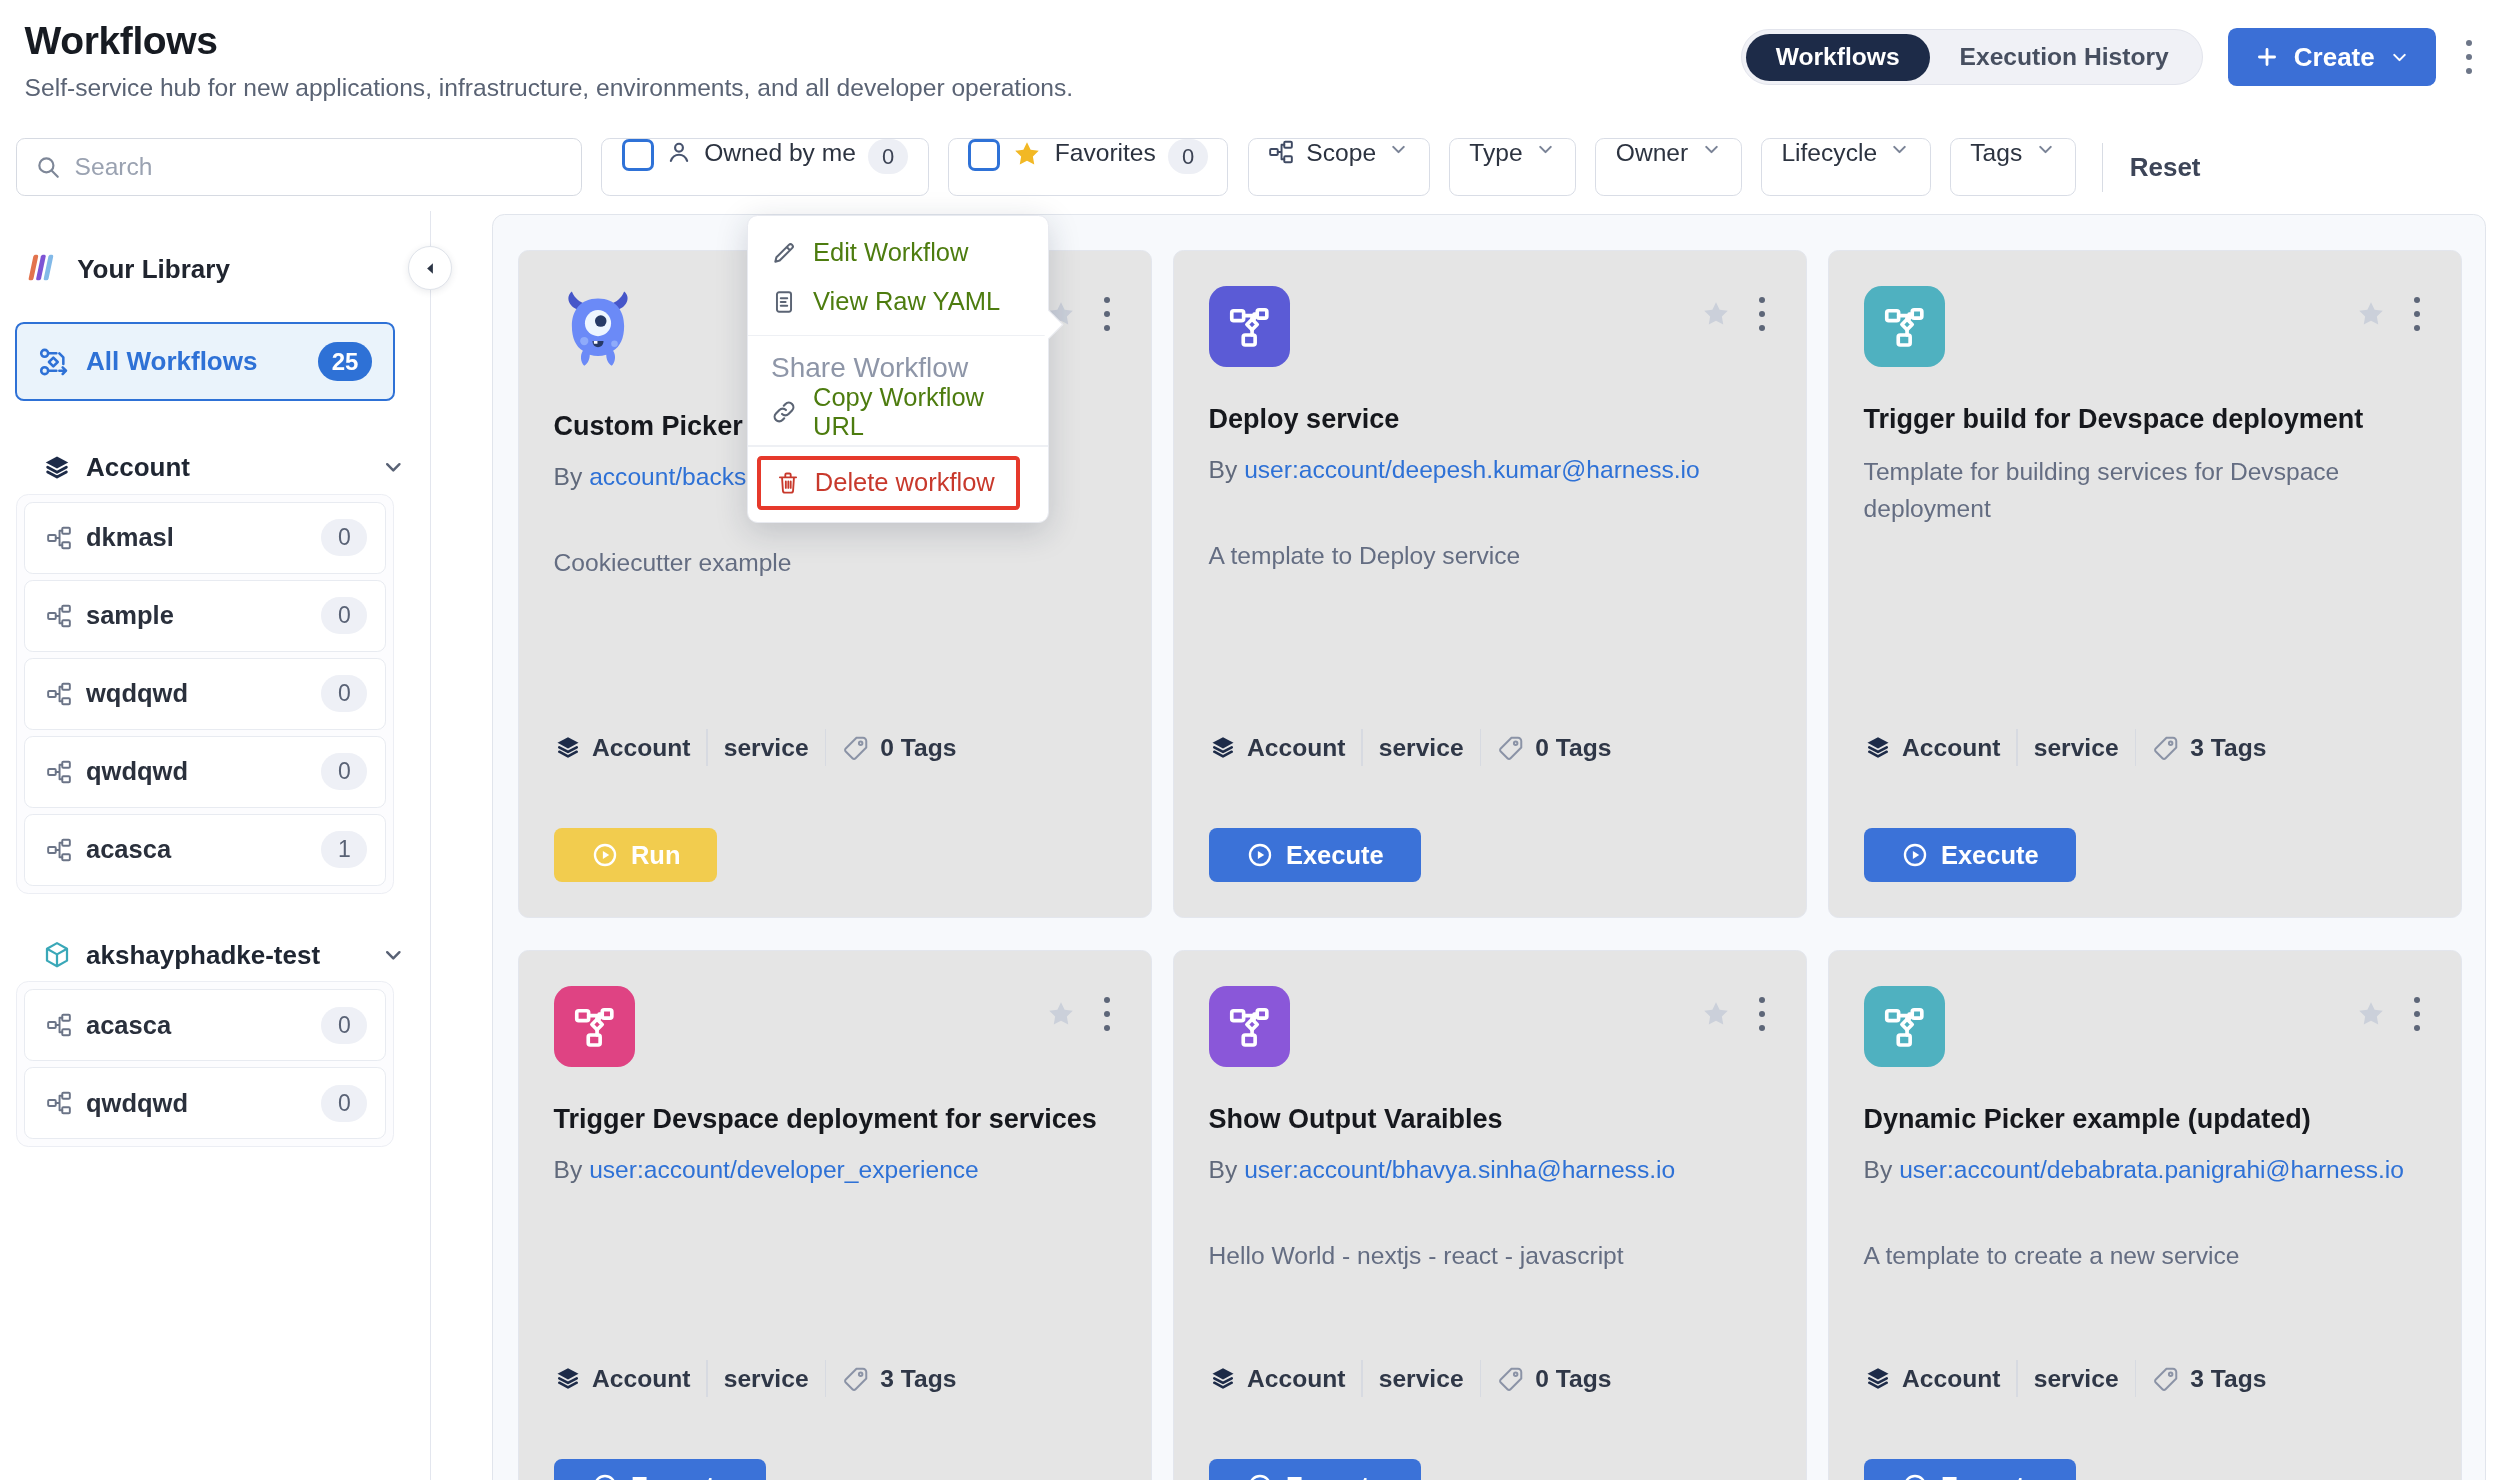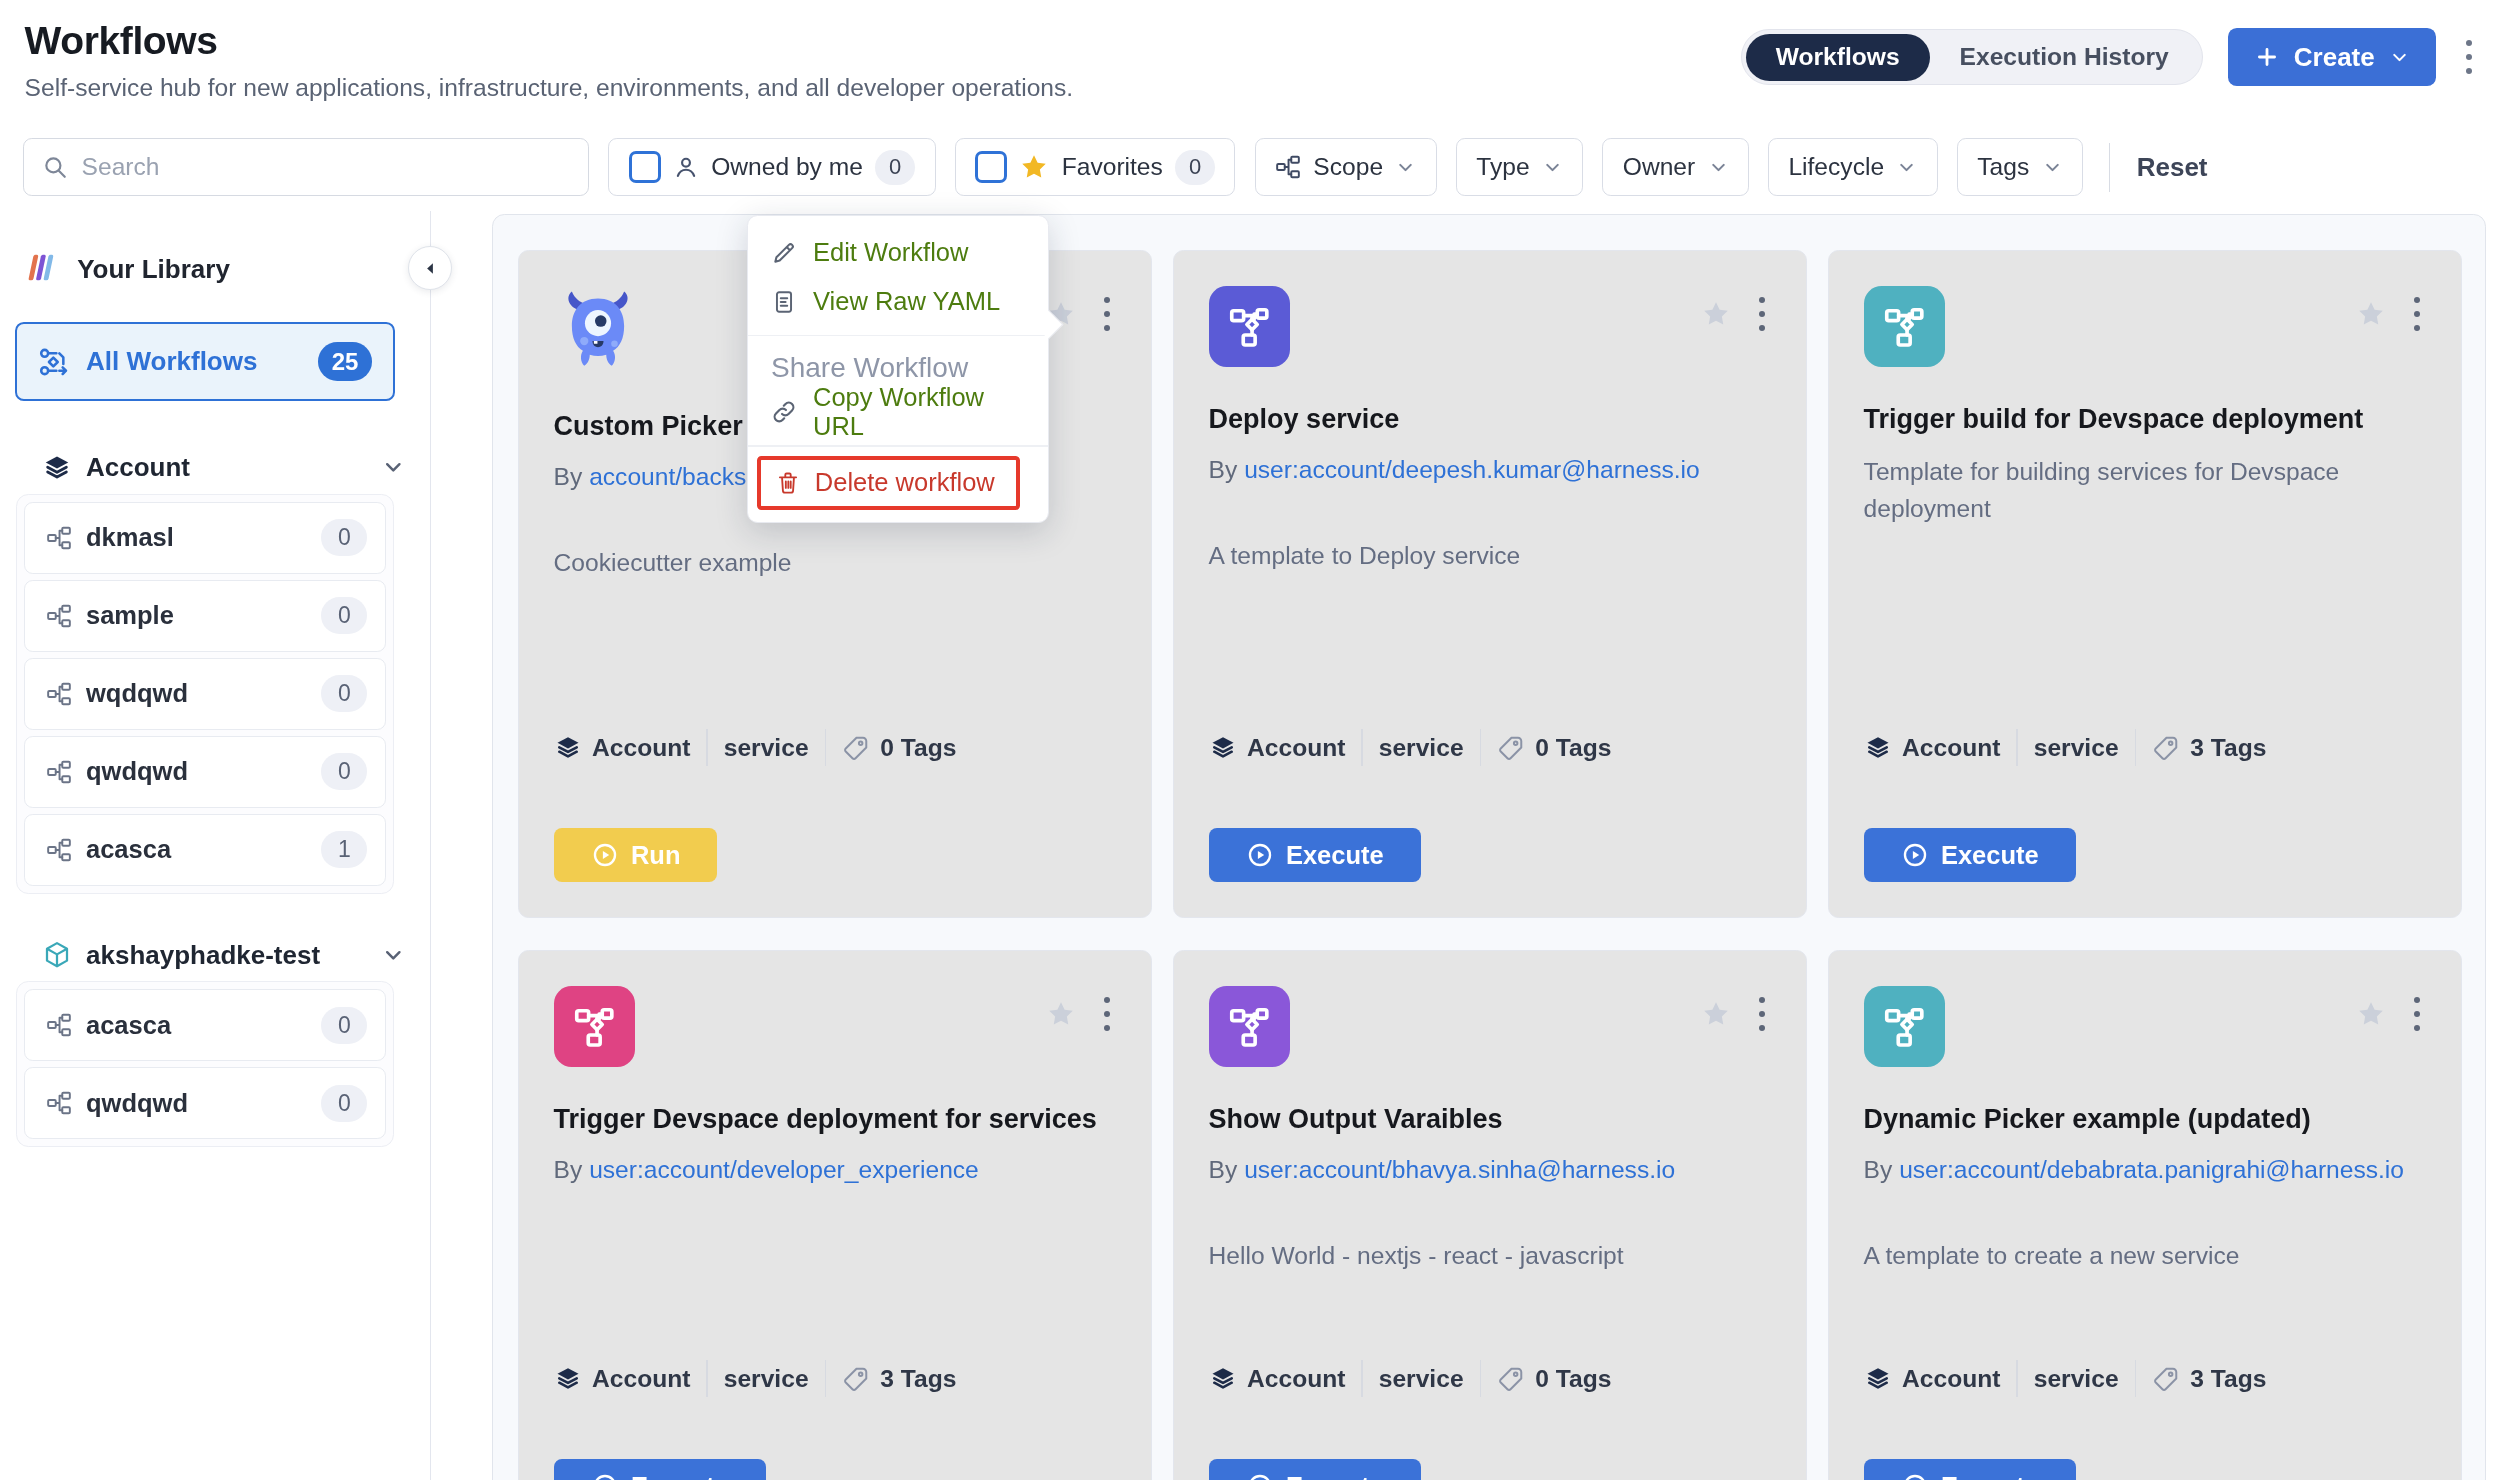--- a/index.html
+++ b/index.html
@@ -19,30 +19,30 @@
     font-size:24.6px; font-weight:700; color:#474f60; cursor:pointer; white-space:nowrap; }
   .toggle-pill.active { background:#1d2b48; color:#ffffff; }
   .create-btn { height:58px; display:flex; align-items:center; gap:14px; padding:0 26px;
     background:#3b6fd6; border:none; border-radius:8.8px; color:#fff; font-size:26px; font-weight:700; cursor:pointer; }
   .create-btn .ic { width:26px; height:26px; color:#fff; }
   .create-btn .ic.sm { width:21px; height:21px; }
   .kebab { display:flex; flex-direction:column; align-items:center; gap:8px; cursor:pointer; padding:5.3px; }
   .kebab i { width:6.1px; height:6.1px; border-radius:50%; background:#6d7688; }
 
   
-  .filterbar { position:absolute; top:137px; left:23px; right:24.6px; height:60px;
+  .filterbar { position:absolute; top:137px; left:16px; right:24.6px; height:60px;
     display:flex; align-items:center; gap:19.3px; }
   .search-box { width:566px; height:58px; border:1.3px solid #d6dae2; border-radius:8.8px; background:#fff;
     display:flex; align-items:center; gap:14px; padding:0 17.6px; }
   .search-box .ic { width:26px; height:26px; color:#7e8798; flex:none; }
   .search-box input { border:none; outline:none; flex:1; font-size:24.6px; color:#2c3340;
     font-family:inherit; background:transparent; }
   .search-box input::placeholder { color:#9aa2b1; }
   .chip { height:58px; background:#fff; border:1.3px solid #d9dde6; border-radius:8.8px;
-    display:flex; align-items:center; gap:12.3px; padding:0 19.3px; font-size:24.6px; color:#2c3340; cursor:pointer; white-space:nowrap; }
+    display:flex; align-items:flex-start; gap:12.3px; padding:0 19.3px; font-size:24.6px; color:#2c3340; cursor:pointer; white-space:nowrap; }
   .checkbox { width:32px; height:32px; border:3.1px solid #2f72d7; border-radius:7px; background:#fff; flex:none; }
   .chip .ic { width:26px; height:26px; color:#47536e; flex:none; }
   .chip .ic.gold { color:#f2b824; width:30px; height:30px; }
   .chip .ic.chev { width:21px; height:21px; color:#7a8396; }
   .count-pill { min-width:40px; height:35px; border-radius:17.6px; background:#edeff5; color:#3c4354;
     font-size:22px; display:flex; align-items:center; justify-content:center; padding:0 10.5px; }
   .vsep { width:1.3px; height:49px; background:#d8dce4; margin:0 7px; }
   .reset-label { font-size:26px; font-weight:600; color:#3d4558; cursor:pointer; }
 
   

